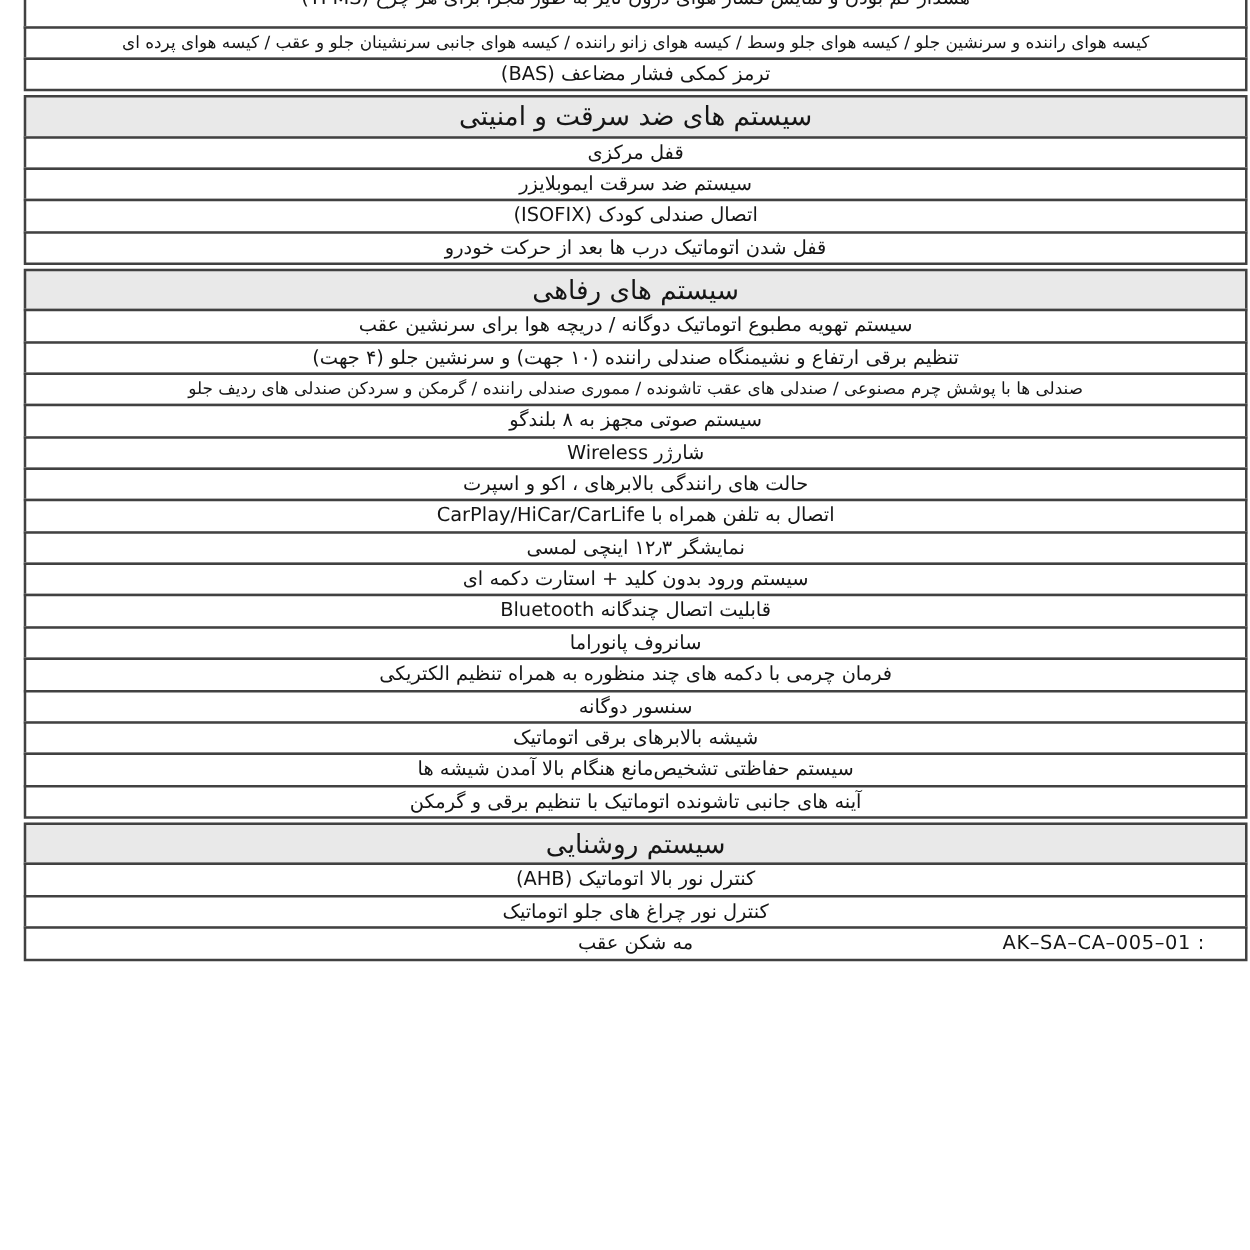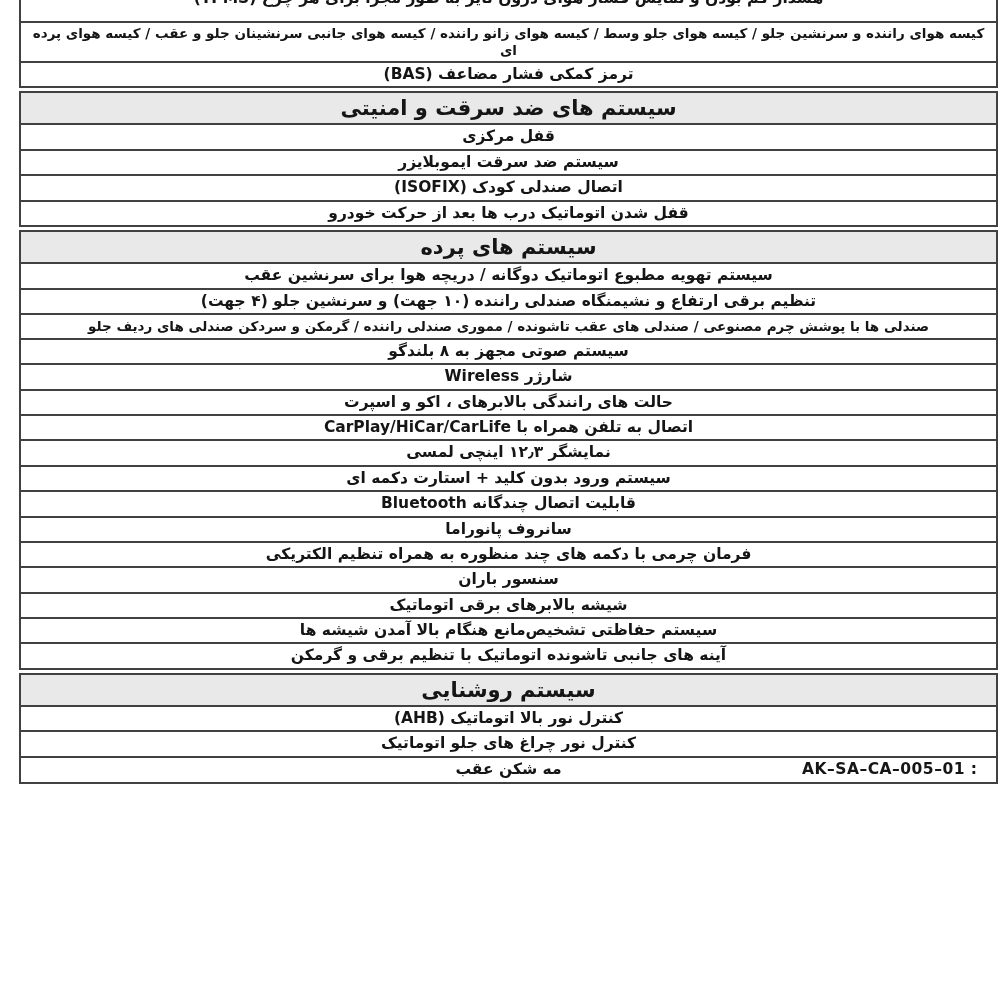--- a/index.html
+++ b/index.html
@@ -27,21 +27,21 @@
   .row {
     box-sizing: border-box;
     background: #ffffff;
     border: 2px solid #414141;
     margin-top: -2px;
     min-height: 27px;
     display: flex;
     align-items: center;
     justify-content: center;
     text-align: center;
-    font-weight: bold;
+    font-weight: normal;
     font-size: 15.5px;
     line-height: 1.25;
     color: #151515;
     padding: 2px 10px;
   }
   .row.dense {
     font-size: 13.5px;
     padding: 2px 4px;
   }
   .row.header-row {
@@ -105,21 +105,21 @@
       <div class="row">
         <span class="cell-text">سیستم ضد سرقت ایموبلایزر</span>
       </div>
       <div class="row">
         <span class="cell-text">اتصال صندلی کودک (ISOFIX)</span>
       </div>
       <div class="row">
         <span class="cell-text">قفل شدن اتوماتیک درب ها بعد از حرکت خودرو</span>
       </div>
       <div class="row header-row">
-        <span class="cell-text">سیستم های پرده</span>
+        <span class="cell-text">سیستم های رفاهی</span>
       </div>
       <div class="row">
         <span class="cell-text">سیستم تهویه مطبوع اتوماتیک دوگانه / دریچه هوا برای سرنشین عقب</span>
       </div>
       <div class="row">
         <span class="cell-text">تنظیم برقی ارتفاع و نشیمنگاه صندلی راننده (۱۰ جهت) و سرنشین جلو (۴ جهت)</span>
       </div>
       <div class="row dense">
         <span class="cell-text">صندلی ها با پوشش چرم مصنوعی / صندلی های عقب تاشونده / مموری صندلی راننده / گرمکن و سردکن صندلی های ردیف جلو</span>
       </div>
@@ -144,21 +144,21 @@
       <div class="row">
         <span class="cell-text">قابلیت اتصال چندگانه Bluetooth</span>
       </div>
       <div class="row">
         <span class="cell-text">سانروف پانوراما</span>
       </div>
       <div class="row">
         <span class="cell-text">فرمان چرمی با دکمه های چند منظوره به همراه تنظیم الکتریکی</span>
       </div>
       <div class="row">
-        <span class="cell-text">سنسور باران</span>
+        <span class="cell-text">سنسور دوگانه</span>
       </div>
       <div class="row">
         <span class="cell-text">شیشه بالابرهای برقی اتوماتیک</span>
       </div>
       <div class="row">
         <span class="cell-text">سیستم حفاظتی تشخیص‌مانع هنگام بالا آمدن شیشه ها</span>
       </div>
       <div class="row">
         <span class="cell-text">آینه های جانبی تاشونده اتوماتیک با تنظیم برقی و گرمکن</span>
       </div>

